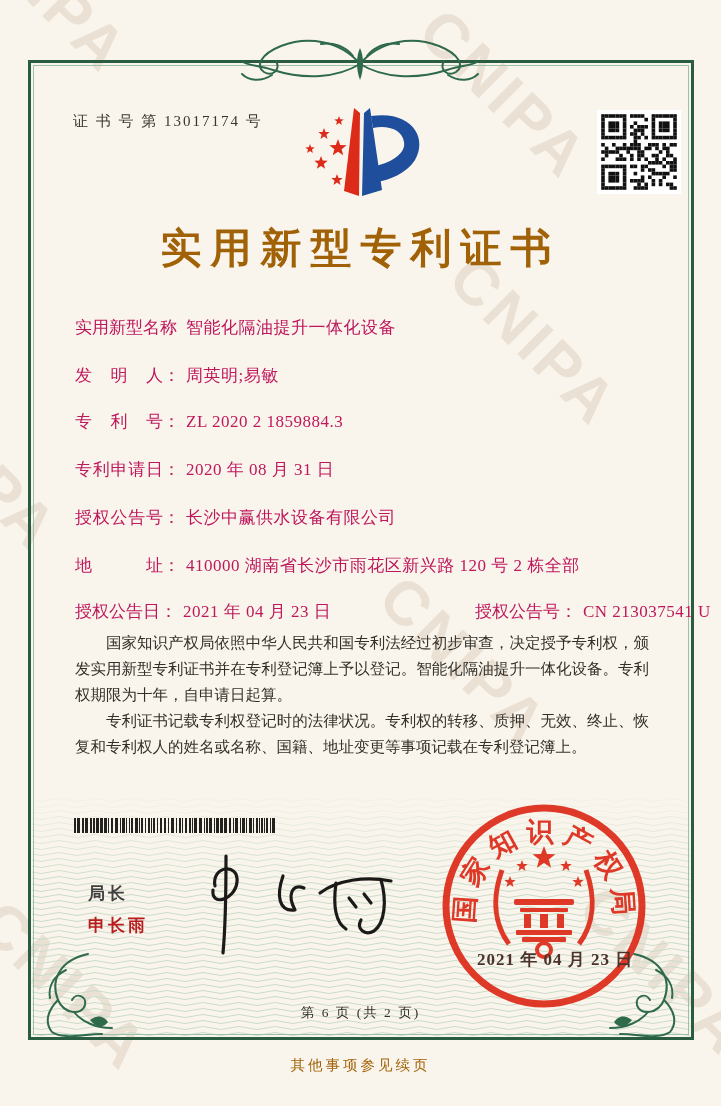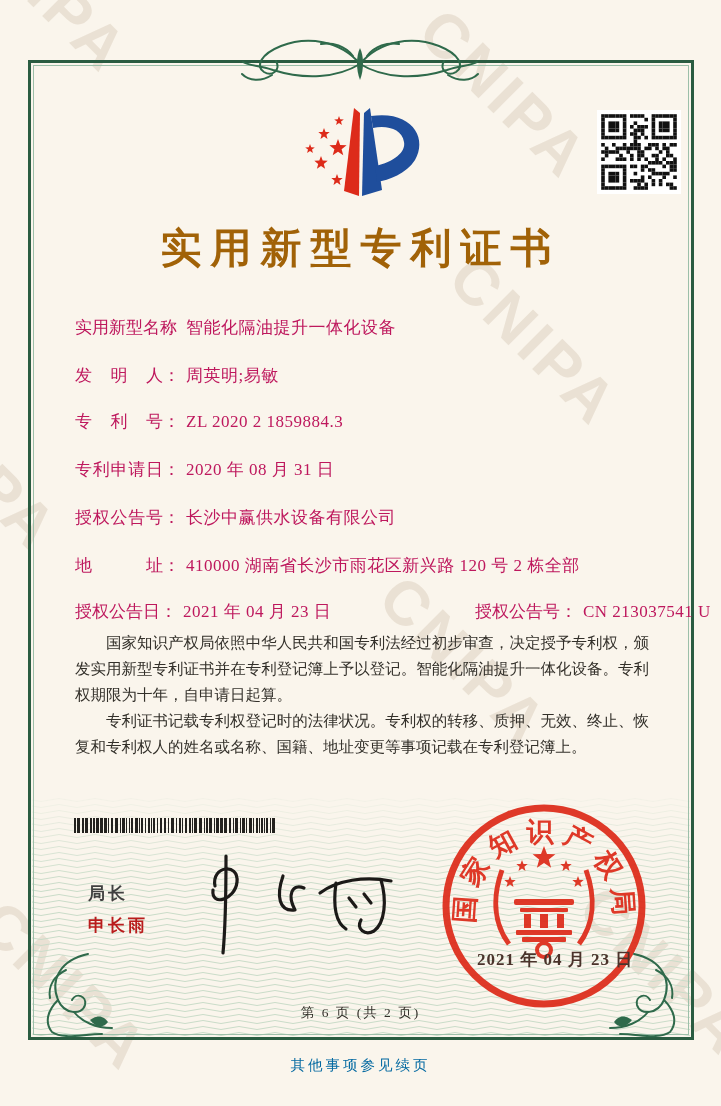--- a/index.html
+++ b/index.html
@@ -44,21 +44,21 @@
   .sig-name{position:absolute; left:88px; top:914px; font-size:17px; font-weight:600;
     letter-spacing:3px; font-family:"Liberation Sans","DejaVu Sans",sans-serif;
     color:#b91c1c; z-index:5;}
   .sig-svg{position:absolute; left:185px; top:850px; z-index:5;}
   .seal{position:absolute; left:438px; top:802px; z-index:4; opacity:.93;}
   .seal-date{position:absolute; left:450px; top:948px; width:210px; text-align:center;
     font-size:17px; font-weight:600; letter-spacing:1px; color:#4a332b; z-index:5;}
   .page-info{position:absolute; left:0; top:1004px; width:100%; text-align:center;
     font-size:13.5px; letter-spacing:2px; color:#33302a; z-index:7;}
   .cont-note{position:absolute; left:0; top:1056px; width:100%; text-align:center;
-    font-size:14.5px; letter-spacing:3px; color:#0369a1; z-index:7;}
+    font-size:14.5px; letter-spacing:3px; color:#a16207; z-index:7;}
   .orn{position:absolute; z-index:8; pointer-events:none;}
 </style>
 </head>
 <body>
 
 <div class="page">
 
   <span class="wm" style="left:-60px;top:-48px">CNIPA</span>
   <span class="wm" style="left:400px;top:58px">CNIPA</span>
   <span class="wm" style="left:430px;top:305px">CNIPA</span>
@@ -140,20 +140,21 @@
   <svg class="orn" style="left:600px;top:950px;transform:scaleX(-1)" width="92" height="92" viewBox="0 0 92 92">
     <g stroke="#2f6a4b" stroke-width="2" fill="none" stroke-linecap="round">
       <path d="M58,4 C30,10 20,30 28,50 C34,64 52,66 55,55 C57,46 46,42 42,50"></path>
       <path d="M28,50 C18,60 14,72 22,82 C34,90 52,84 72,84"></path>
       <path d="M44,62 C52,72 66,78 82,78"></path>
       <path d="M36,20 C24,26 18,36 20,48"></path>
       <path d="M60,70 C68,64 74,66 78,72 C74,78 66,78 60,70 Z" fill="#2f6a4b" stroke="none"></path>
     </g>
   </svg>
 
+  <div class="cert-no">证 书 号 第 13017174 号</div>
 
   <svg id="logo" class="logo" width="140" height="102" viewBox="0 0 140 102">
     <polygon points="62,8 68,13 67,96 52,91" fill="#dd2b1a"></polygon>
     <polygon points="72,13 78,8 90,90 70,96" fill="#1f4e9c"></polygon>
     <path d="M79,16 C120,10 136,38 123,60 C114,74 97,80 85,82 L83,66 C102,62 114,52 112,42 C110,29 95,25 81,28 Z" fill="#1f4e9c"></path>
     <g id="logo-stars" fill="#dd2b1a">
         <polygon points="47.0,16.0 48.2,19.3 51.8,19.5 49.0,21.6 49.9,25.0 47.0,23.1 44.1,25.0 45.0,21.6 42.2,19.5 45.8,19.3"></polygon>
         <polygon points="32.0,28.0 33.5,32.0 37.7,32.1 34.4,34.8 35.5,38.9 32.0,36.5 28.5,38.9 29.6,34.8 26.3,32.1 30.5,32.0"></polygon>
         <polygon points="18.0,44.0 19.2,47.3 22.8,47.5 20.0,49.6 20.9,53.0 18.0,51.1 15.1,53.0 16.0,49.6 13.2,47.5 16.8,47.3"></polygon>
         <polygon points="29.0,56.0 30.7,60.6 35.7,60.8 31.8,63.9 33.1,68.7 29.0,65.9 24.9,68.7 26.2,63.9 22.3,60.8 27.3,60.6"></polygon>

